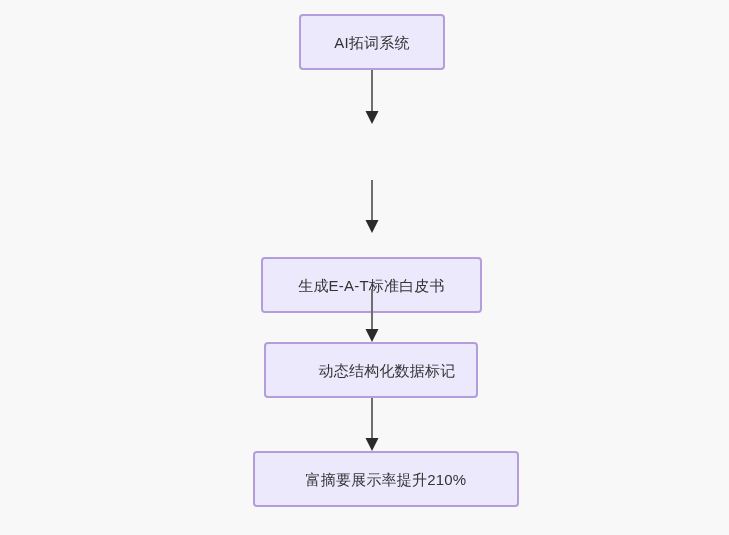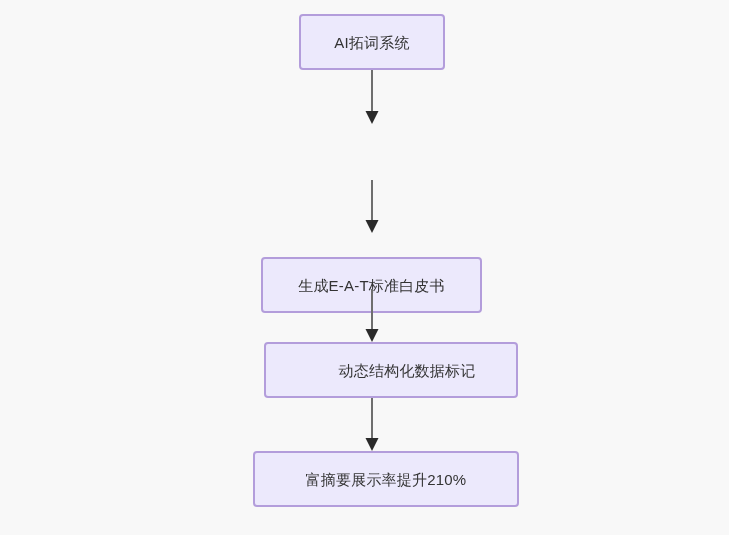--- a/index.html
+++ b/index.html
@@ -43,21 +43,21 @@
     width: 24px;
   }
   .edge svg {
     display: block;
     overflow: visible;
   }
   
   #node-0 { left: 299px; top: 14px;  width: 146px; }
   #node-1 { left: 276px; top: 124px; width: 191px; }
   #node-2 { left: 261px; top: 233px; width: 221px; margin-top: 24px; }
-  #node-3 { left: 264px; top: 342px; width: 254px; padding-left: 32px; }
+  #node-3 { left: 264px; top: 342px; width: 214px; padding-left: 32px; }
   #node-4 { left: 253px; top: 451px; width: 266px; }
   
   #edge-0 { left: 360px; top: 70px;  height: 54px; }
   #edge-1 { left: 360px; top: 180px; height: 53px; }
   #edge-2 { left: 360px; top: 289px; height: 53px; }
   #edge-3 { left: 360px; top: 398px; height: 53px; }
 </style>
 </head>
 <body>
 

